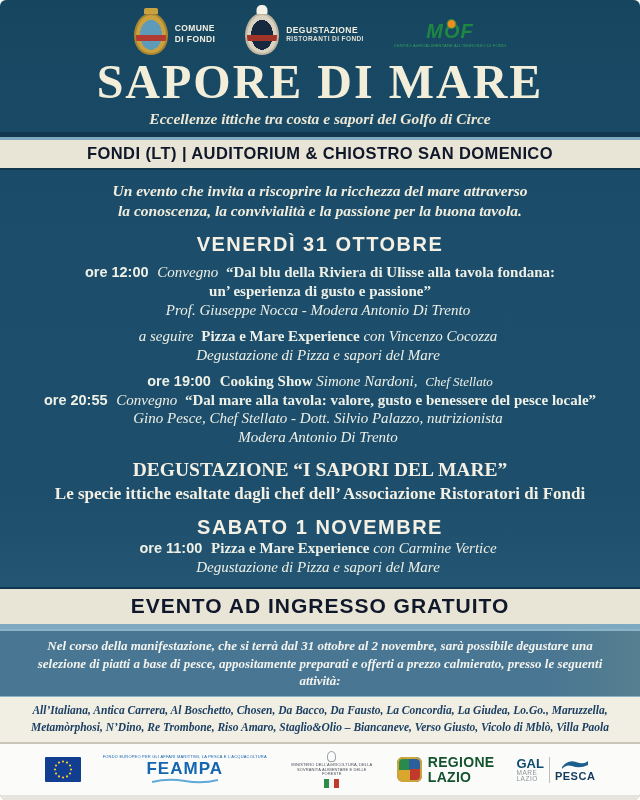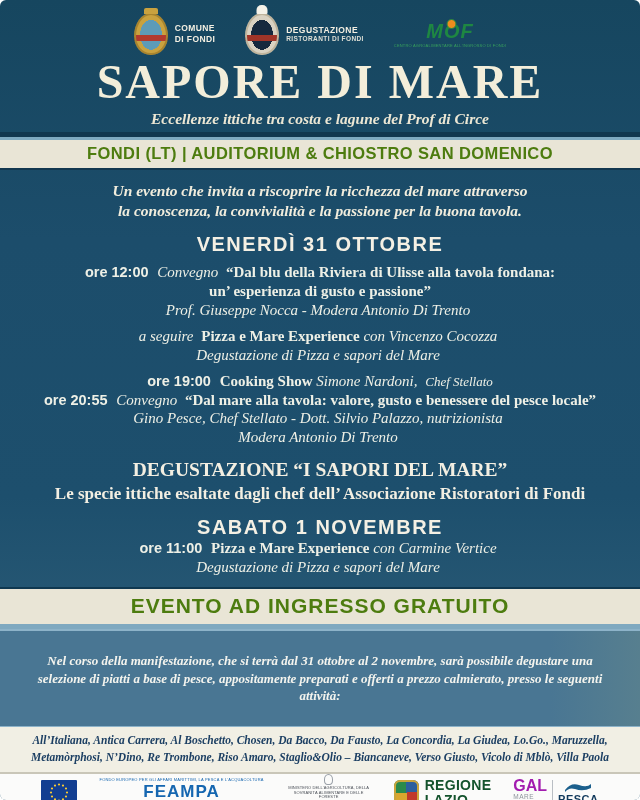--- a/index.html
+++ b/index.html
@@ -39,21 +39,21 @@
     font-weight:900;font-style:italic;font-size:20px;letter-spacing:1px;color:#1e8742;line-height:1;}
   .mof-word::after{content:'';position:absolute;top:-2px;left:50%;transform:translateX(-35%);
     width:8px;height:8px;border-radius:50%;background:#ee8c1e;border:1px solid #1e8742;}
   .mof-tag{font-family:"Liberation Sans",sans-serif;font-size:4px;color:#37a15c;letter-spacing:.2px;margin-top:1px;}
   
   .title{font-size:48px;font-weight:bold;letter-spacing:2px;text-align:center;line-height:1.02;
     color:#f3eeda;margin-top:1px;}
   .subtitle{font-style:italic;font-weight:bold;font-size:15.5px;text-align:center;color:#ece7d4;
     margin:3px 0 9px;}
   
-  .band{background:#e9e5d6;color:#4d7c0f;font-family:"Liberation Sans",sans-serif;font-weight:bold;
+  .band{background:#e9e5d6;color:#0f172a;font-family:"Liberation Sans",sans-serif;font-weight:bold;
     text-align:center;}
   .band-venue{font-size:16.5px;letter-spacing:.4px;padding:4px 0 5px;
     border-top:3px solid #7fa9c0;border-bottom:2px solid #12374f;box-shadow:0 -5px 0 #12374f;}
   .band-free{font-size:21px;letter-spacing:1px;padding:5px 0 6px;margin-top:10px;
     border-top:2px solid #0f3850;border-bottom:5px solid #7fa9c0;}
   
   .intro{font-style:italic;font-weight:bold;font-size:15.5px;text-align:center;line-height:1.3;margin-top:11px;}
   .day-heading{font-family:"Liberation Sans",sans-serif;font-weight:bold;font-size:20px;
     letter-spacing:1.5px;text-align:center;color:#f4f0e4;margin-top:12px;}
   .sched{text-align:center;font-size:15px;line-height:1.26;color:#eef0e6;}
@@ -61,21 +61,21 @@
   .t{font-family:"Liberation Sans",sans-serif;font-weight:bold;font-size:14.5px;margin-right:5px;}
   .it{font-style:italic;margin-right:4px;}
   .bq{font-weight:bold;}
   .sm{font-style:italic;font-size:13px;}
   .serif-head{font-weight:bold;font-size:19.5px;text-align:center;margin-top:12px;color:#f3efe2;}
   .serif-sub{font-weight:bold;font-size:17px;text-align:center;margin-top:3px;color:#f3efe2;}
   
   .notice{background:linear-gradient(90deg,#497693 0 86%,#577f8f 100%);
     border-top:2px solid #8db3c9;border-bottom:1px solid #8db3c9;
     font-style:italic;font-weight:bold;font-size:13px;line-height:1.35;color:#f4f4ee;
-    text-align:center;padding:21px 34px;}
+    text-align:center;padding:6px 34px;}
   .restaurants{background:#f1efe4;color:#1c3f63;font-style:italic;font-weight:bold;font-size:11.5px;
     line-height:1.5;text-align:center;padding:5px 24px 6px;border-bottom:2px solid #c9c6b8;}
   
   .food{flex:1;position:relative;overflow:hidden;
     background:linear-gradient(180deg,#8fb4c6 0,#a9bfc6 34%,#bcc9c7 60%,#c7d0ca 100%);}
   .veil{position:absolute;inset:0;background:rgba(130,175,200,.30);}
   
   .footer{height:56px;background:#fbfbfa;border-bottom:5px solid #e7e4dd;
     display:flex;align-items:center;justify-content:center;gap:22px;
     font-family:"Liberation Sans",sans-serif;color:#24303c;}
@@ -89,21 +89,21 @@
   .min-text{font-size:4px;color:#4a4f57;text-align:center;letter-spacing:.1px;max-width:86px;}
   .ita-flag{width:15px;height:9px;margin-top:2px;
     background:linear-gradient(90deg,#2e8b4a 0 33%,#f4f4f4 33% 66%,#c0392b 66%);}
   .regione{display:flex;align-items:center;gap:6px;}
   .lazio-crest{width:25px;height:25px;border-radius:6px;
     background:conic-gradient(#2c5f9e 0 25%,#c0392b 25% 50%,#d9a62e 50% 75%,#2a8a4a 75%);
     box-shadow:inset 0 0 0 2px #caa53c;}
   .regione-text{font-weight:bold;font-size:14px;line-height:1.05;color:#14532d;letter-spacing:.3px;}
   .gal{display:flex;align-items:center;gap:5px;}
   .gal-left{line-height:1;text-align:left;}
-  .gal-g{font-weight:900;font-size:16px;color:#a21caf;}
+  .gal-g{font-weight:900;font-size:13px;color:#0c4a6e;}
   .gal-s{font-size:6.5px;color:#8d949b;letter-spacing:.5px;}
   .gal-div{width:1px;height:26px;background:#b9bec4;}
   .gal-right{display:flex;flex-direction:column;align-items:center;line-height:1;}
   .gal-wave{width:30px;height:14px;}
   .gal-p{font-weight:900;font-size:11px;color:#123a5c;letter-spacing:.5px;}
 </style>
 </head>
 <body>
 
 <div class="poster">
@@ -123,21 +123,21 @@
         <div class="sub">RISTORANTI DI FONDI</div>
       </div>
     </div>
     <div class="mof-block">
       <div class="mof-word">MOF</div>
       <div class="mof-tag">CENTRO AGROALIMENTARE ALL'INGROSSO DI FONDI</div>
     </div>
   </div>
 
   <div class="title">SAPORE DI MARE</div>
-  <div class="subtitle">Eccellenze ittiche tra costa e lagune del Prof di Circe</div>
+  <div class="subtitle">Eccellenze ittiche tra costa e sapori del Golfo di Circe</div>
 
   <div class="band band-venue">FONDI (LT) | AUDITORIUM &amp; CHIOSTRO SAN DOMENICO</div>
 
   <div class="intro">
     <div>Un evento che invita a riscoprire la ricchezza del mare attraverso</div>
     <div>la conoscenza, la convivialità e la passione per la buona tavola.</div>
   </div>
 
   <div class="day-heading">VENERDÌ 31 OTTOBRE</div>
   <div class="sched">

